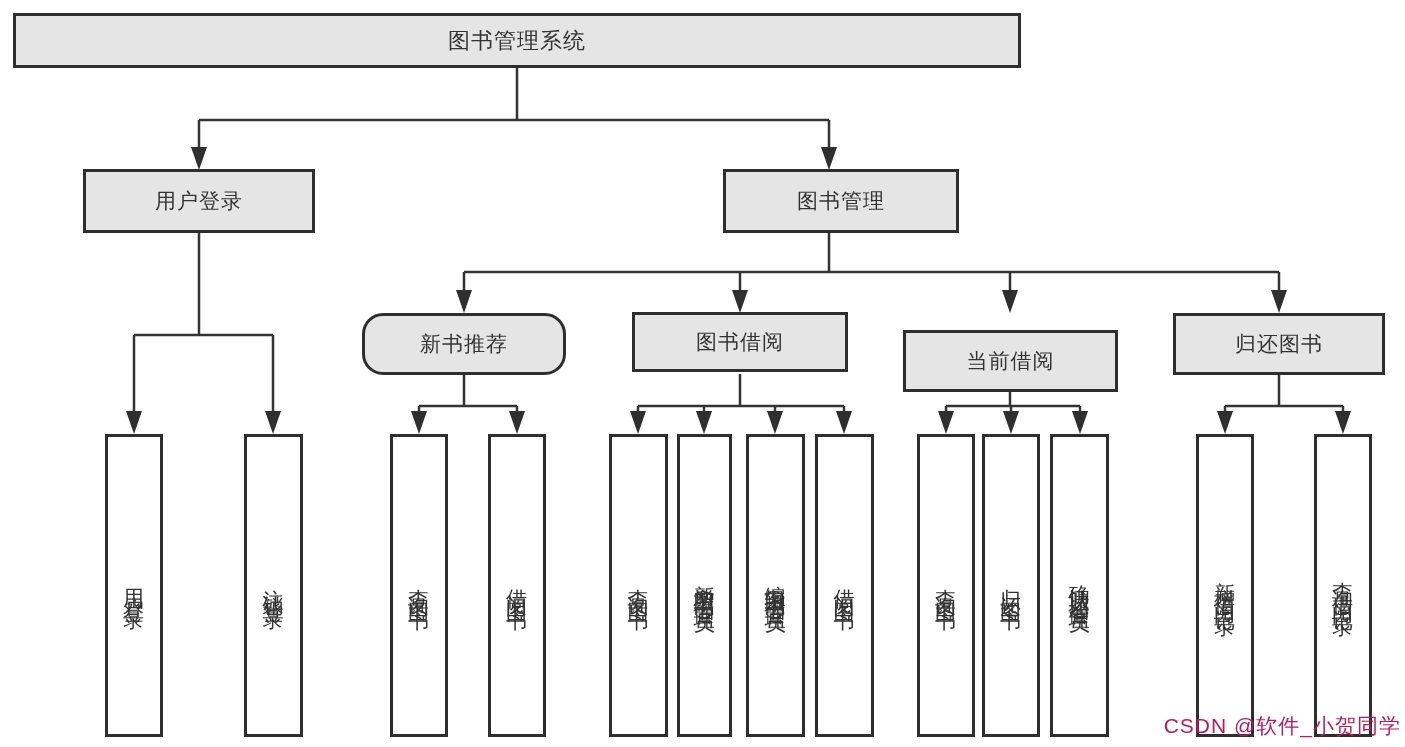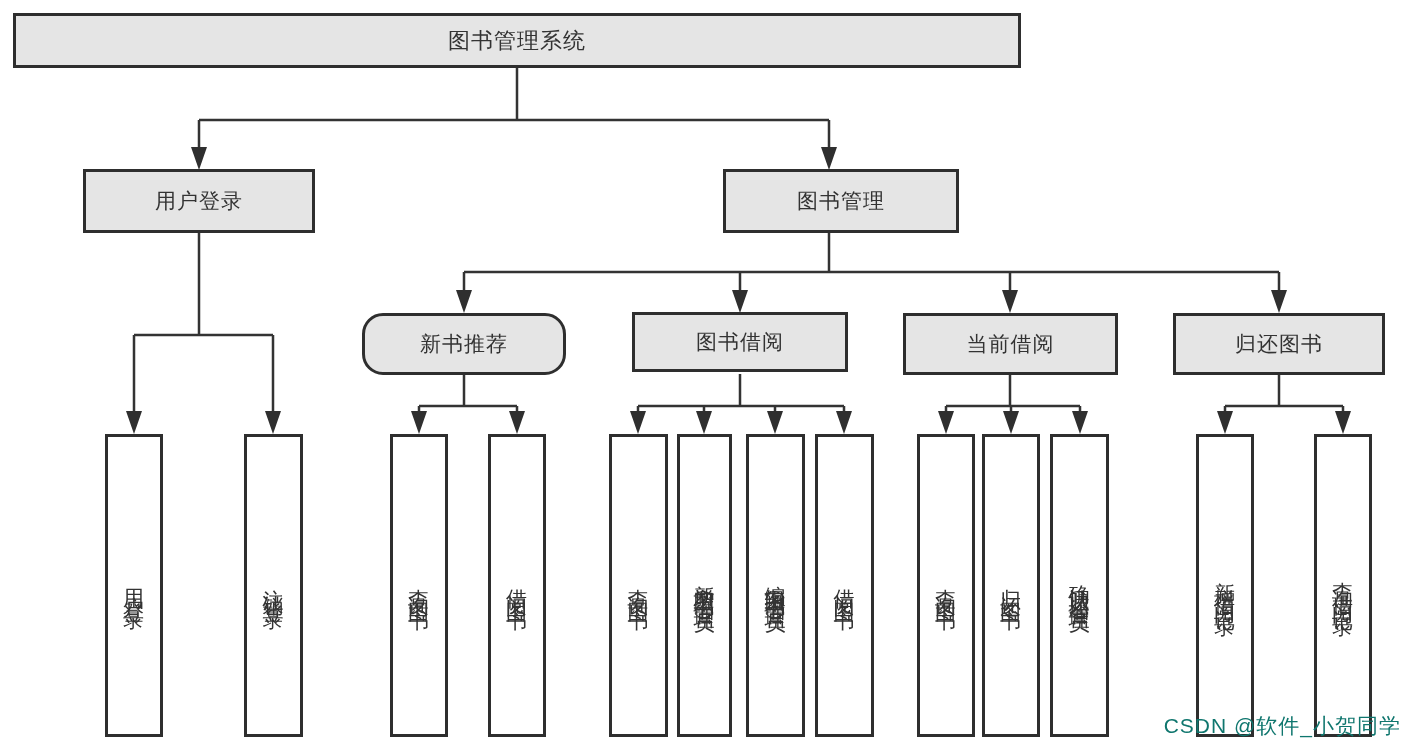--- a/index.html
+++ b/index.html
@@ -40,21 +40,21 @@
     text-orientation: mixed;
     font-size: 21px; color: #333333;
     letter-spacing: 7px;
     line-height: 1;
     white-space: nowrap;
   }
   .watermark {
     position: absolute;
     right: 4px; top: 712px;
     font-size: 21px;
-    color: #0f766e;
+    color: #be185d;
     letter-spacing: 1px;
     z-index: 10;
     white-space: nowrap;
   }
 </style>
 </head>
 <body>
 
 <div id="stage">
 
@@ -97,21 +97,21 @@
     </g>
   </svg>
 
   <div class="hbox" style="left:13px; top:13px; width:1008px; height:55px; font-size:22px;">图书管理系统</div>
 
   <div class="hbox" style="left:83px; top:169px; width:232px; height:64px;">用户登录</div>
   <div class="hbox" style="left:711px; top:169px; width:236px; height:64px;margin-left:12px;">图书管理</div>
 
   <div class="hbox" style="left:362px; top:313px; width:204px; height:62px;border-radius:21px;">新书推荐</div>
   <div class="hbox" style="left:632px; top:312px; width:216px; height:60px;">图书借阅</div>
-  <div class="hbox" style="left:903px; top:313px; width:215px; height:62px;font-family:Liberation Serif, serif;">当前借阅</div>
+  <div class="hbox" style="left:903px; top:330px; width:215px; height:62px;font-family:Liberation Serif, serif;">当前借阅</div>
   <div class="hbox" style="left:1173px; top:313px; width:212px; height:62px;">归还图书</div>
 
   <div class="vbox" style="left:105px; top:434px; width:58px; height:303px;">
     <span>用户登录</span>
   </div>
   <div class="vbox" style="left:244px; top:434px; width:59px; height:303px;">
     <span>注销登录</span>
   </div>
 
   <div class="vbox" style="left:390px; top:434px; width:58px; height:303px;">

